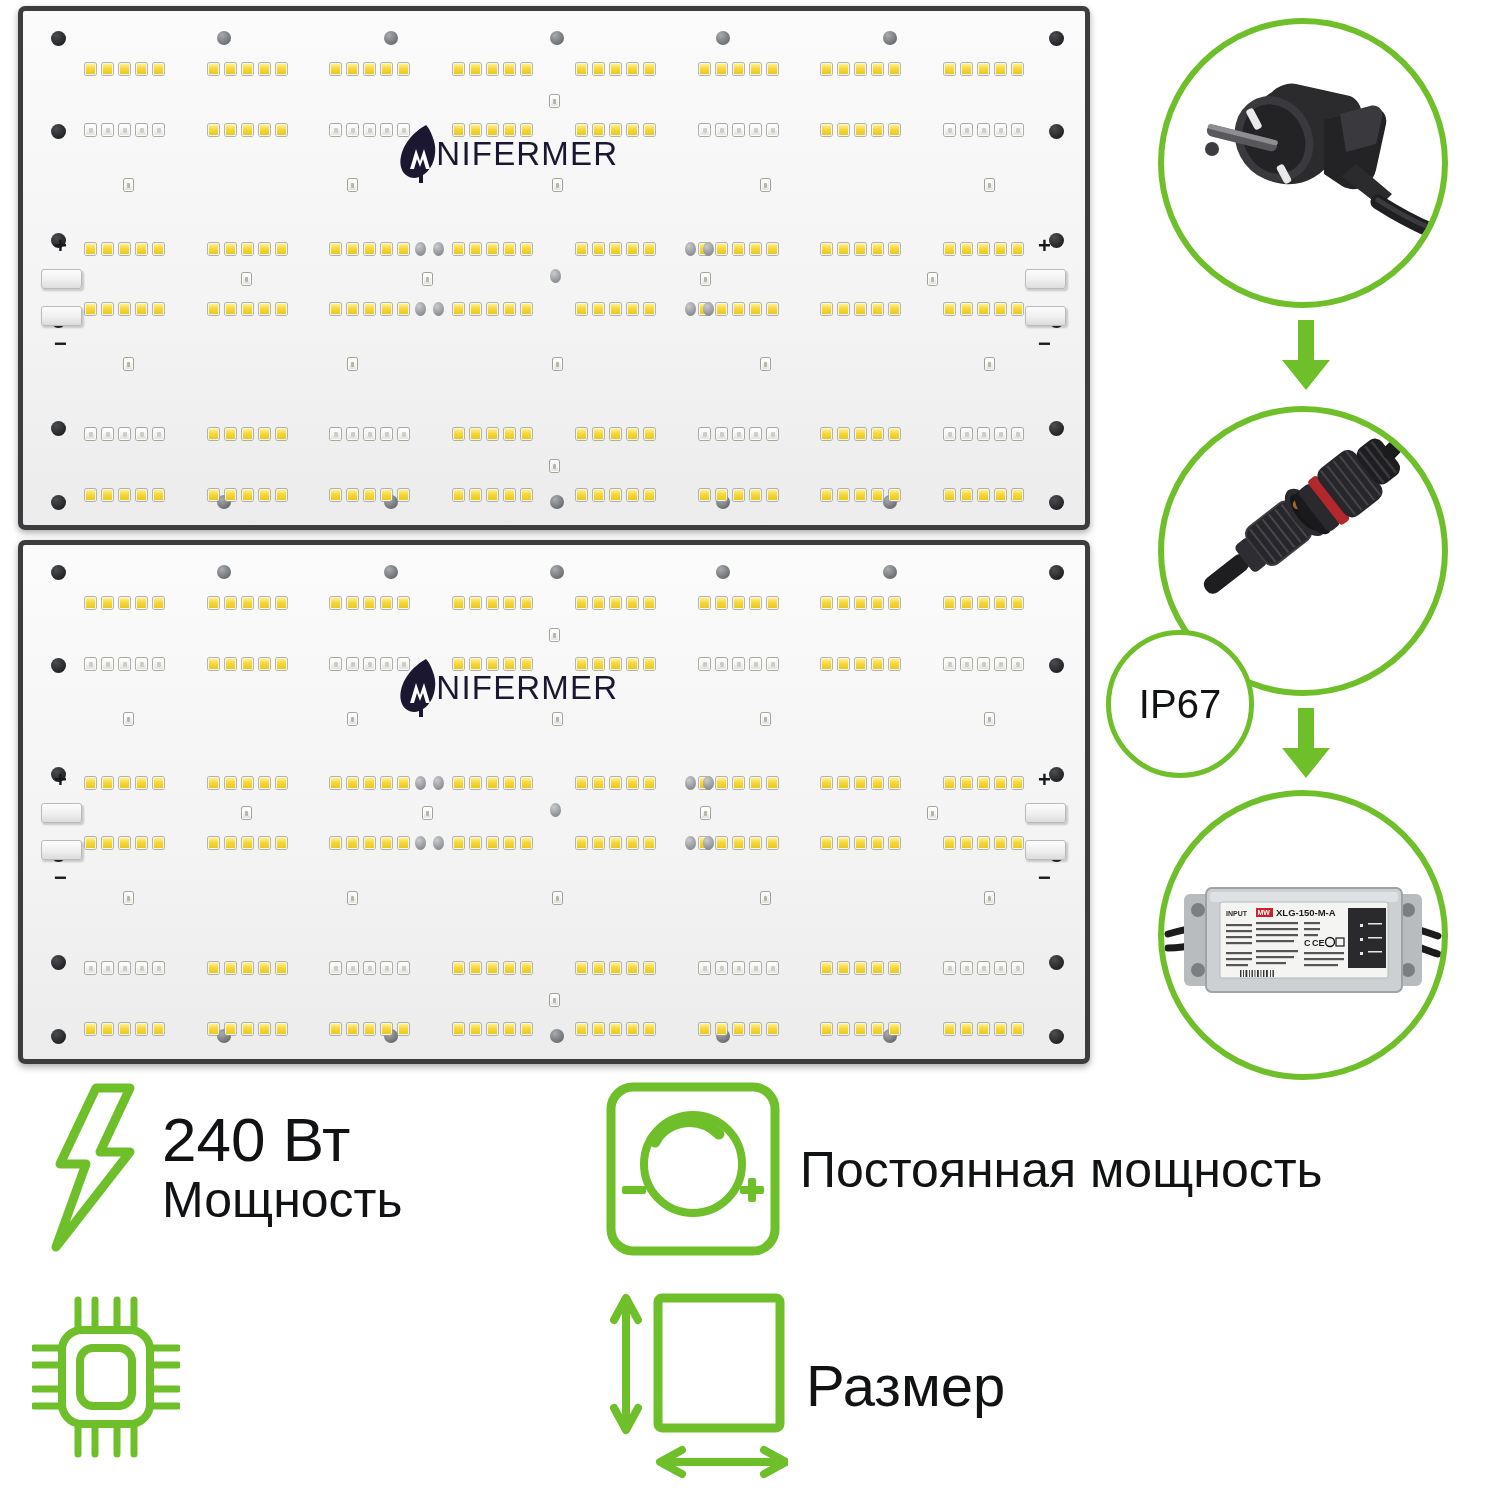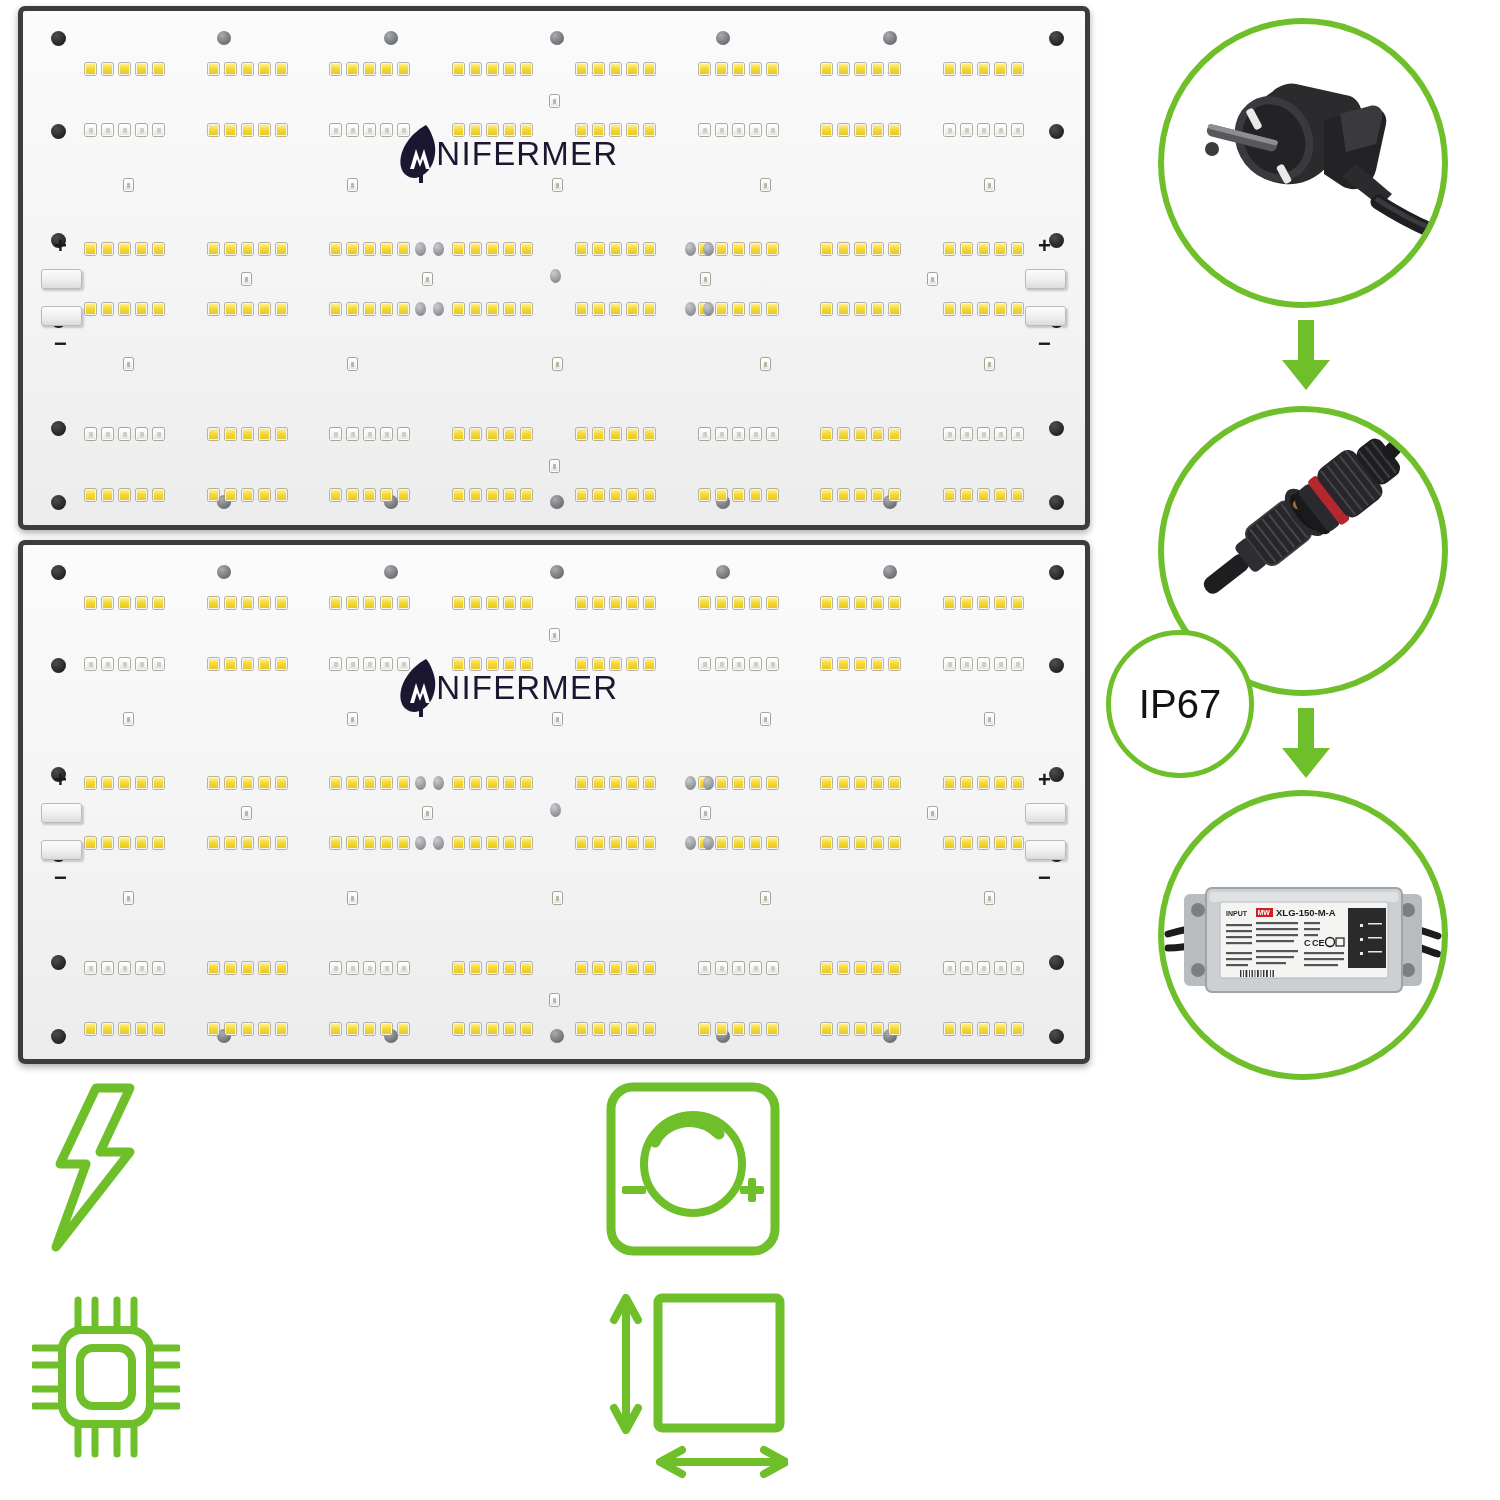--- a/index.html
+++ b/index.html
@@ -1013,34 +1013,39 @@
   </div>
 
   <div class="features">
 
     <div class="feat" style="left:34px; top:8px;">
       <div class="feat-icon">
         <svg width="110" height="175" viewBox="0 0 110 175">
           <path d="M62 8 L26 84 L52 84 L22 167 L96 72 L66 72 L96 8 Z" fill="none" stroke="#6fbf2b" stroke-width="9" stroke-linejoin="round" stroke-linecap="round"></path>
         </svg>
       </div>
+      <div class="feat-text">
+        <div class="feat-title">240 Вт</div>
+        <div class="feat-sub">Мощность</div>
+      </div>
     </div>
 
     <div class="feat" style="left:604px; top:8px;">
       <div class="feat-icon">
         <svg width="178" height="178" viewBox="0 0 178 178">
           <rect x="7" y="7" width="164" height="164" rx="22" fill="none" stroke="#6fbf2b" stroke-width="9"></rect>
           <circle cx="89" cy="84" r="49" fill="none" stroke="#6fbf2b" stroke-width="8"></circle>
           <path d="M51 62 C60 42 92 32 115 54" fill="none" stroke="#6fbf2b" stroke-width="11" stroke-linecap="round"></path>
           <rect x="18" y="106" width="24" height="8" rx="2" fill="#6fbf2b"></rect>
           <rect x="136" y="106" width="24" height="8" rx="2" fill="#6fbf2b"></rect>
           <rect x="144" y="98" width="8" height="24" rx="2" fill="#6fbf2b"></rect>
         </svg>
       </div>
       <div class="feat-text">
+        <div class="feat-sub">Постоянная мощность</div>
       </div>
     </div>
 
     <div class="feat feat-stack" style="left:32px; top:218px;">
       <div class="feat-icon">
         <svg width="148" height="172" viewBox="0 0 148 172">
           <rect x="30" y="40" width="88" height="94" rx="20" fill="none" stroke="#6fbf2b" stroke-width="8"></rect>
           <rect x="48" y="58" width="52" height="58" rx="13" fill="none" stroke="#6fbf2b" stroke-width="8"></rect>
           <g stroke="#6fbf2b" stroke-width="7" stroke-linecap="round">
             <line x1="46" y1="40" x2="46" y2="10"></line>
@@ -1074,16 +1079,17 @@
           <path d="M6 30 L18 8 L30 30" fill="none" stroke="#6fbf2b" stroke-width="8" stroke-linecap="round" stroke-linejoin="round"></path>
           <path d="M6 118 L18 140 L30 118" fill="none" stroke="#6fbf2b" stroke-width="8" stroke-linecap="round" stroke-linejoin="round"></path>
           <g stroke="#6fbf2b" stroke-width="8" stroke-linecap="round" fill="none">
             <line x1="62" y1="172" x2="166" y2="172"></line>
           </g>
           <path d="M74 160 L52 172 L74 184" fill="none" stroke="#6fbf2b" stroke-width="8" stroke-linecap="round" stroke-linejoin="round"></path>
           <path d="M156 160 L178 172 L156 184" fill="none" stroke="#6fbf2b" stroke-width="8" stroke-linecap="round" stroke-linejoin="round"></path>
         </svg>
       </div>
       <div class="feat-text">
+        <div class="feat-sub">Размер</div>
       </div>
     </div>
   </div>
 </div>
 
 </body></html>

